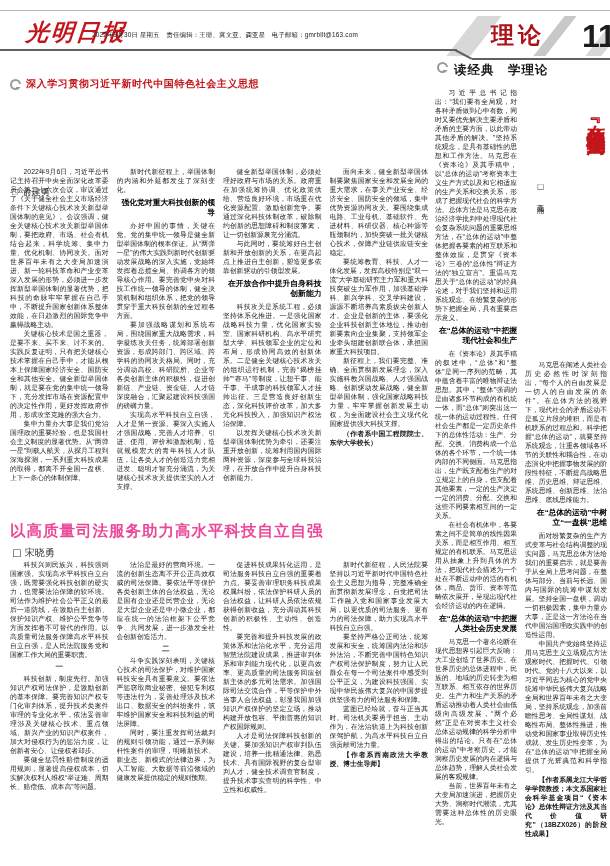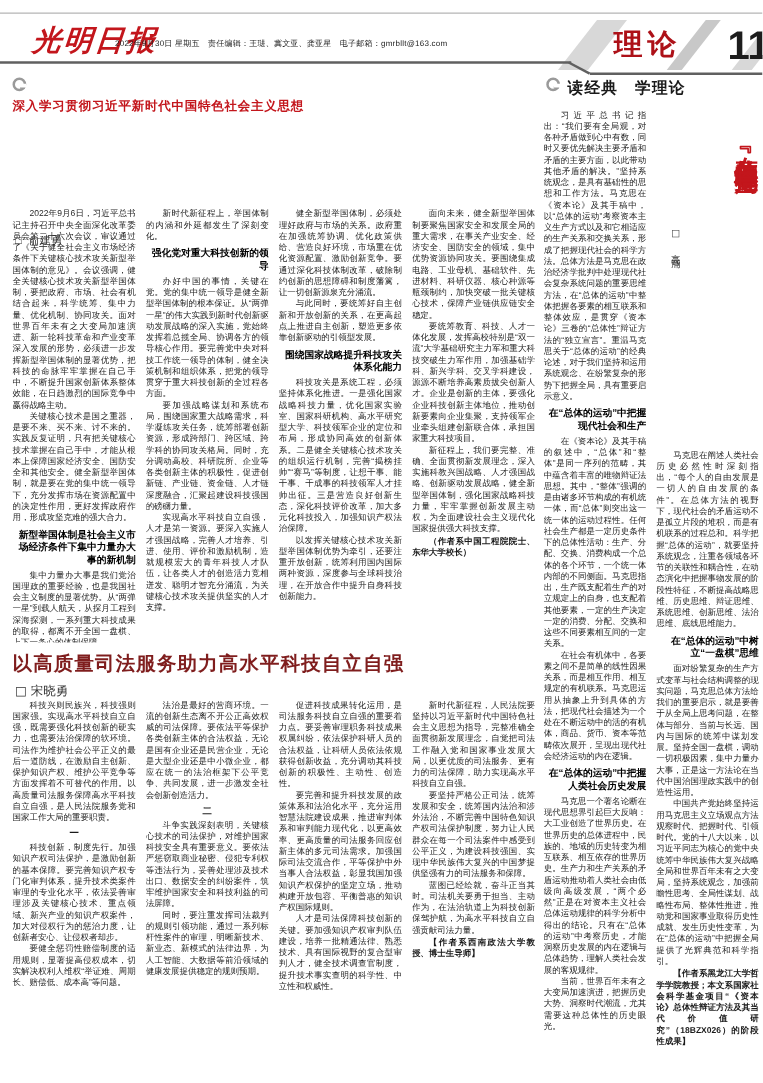--- a/index.html
+++ b/index.html
@@ -28,41 +28,41 @@
                transform:rotate(28deg); transform-origin:left center; }
   #rule-right { top:58px; left:472px; width:138px; height:2px; background:#606060; }
 
   
   .gicon { display:inline-block; width:11px; height:11px; border:2.4px solid #9a9a9a;
            border-radius:50%; position:relative; flex:0 0 auto; }
   .gicon::after { content:""; position:absolute; right:-2px; top:3px; width:5px; height:3px; background:#fff; }
   .gicon::before { content:""; position:absolute; right:-1px; top:5px; width:4px; height:2px; background:#9a9a9a; }
 
   
-  #main-kicker { top:62px; left:10px; width:418px; display:flex; align-items:flex-start; gap:5px;flex-direction:column; }
+  #main-kicker { top:77px; left:10px; width:418px; display:flex; align-items:center; gap:5px; }
   #main-kicker .ktext { font-size:10px; font-weight:bold; color:#c3161c; letter-spacing:.6px; }
   #main-headline { top:80px; left:10px; width:418px; }
   #main-headline h1 { margin:0; font-size:24px; line-height:37px; font-weight:900;
                       color:#c3161c; letter-spacing:1.5px; }
   #main-author { top:150px; left:12px; font-family:Liberation Mono, monospace; font-size:9px; color:#333;margin-top:36px; }
 
   .colwrap { display:flex; gap:8px; overflow:hidden; }
   #main-cols { top:167px; left:10px; width:418px; height:347px; }
   #bottom-cols { top:560px; left:10px; width:418px; height:302px; }
   .col { flex:1 1 0; overflow:hidden; text-align:justify; }
 
   .blk-p { margin:0; font-size:6.8px; line-height:9px; text-indent:2em; color:#1c1c1c; }
   .blk-h { margin:4px 0 3px; font-size:7.8px; line-height:10px; font-weight:bold;
            text-align:right; color:#000; text-indent:0; }
   .blk-f { margin:1px 0 0; font-size:6.8px; line-height:9px; font-weight:bold; text-indent:2em; }
   .blk-n { margin:3px 0; font-size:7.5px; font-weight:bold; text-align:center; line-height:9px; }
 
   
   #bottom-headline { top:521px; left:10px; width:418px; font-size:15.5px; font-weight:900;
-                     color:#7f1d1d; letter-spacing:1px; }
+                     color:#ec4899; letter-spacing:1px; }
   #bottom-author { top:546px; left:12px; font-family:"DejaVu Serif", serif; font-size:10px; color:#333; }
 
   
   #right-kicker { top:62px; left:437px; display:flex; align-items:flex-start; gap:6px; }
   #right-kicker .ktext { font-size:12.5px; font-weight:bold; color:#1a1a1a; letter-spacing:1px; }
   #right-cols { top:88px; left:435px; width:172px; height:774px; }
   #right-cols .col { flex:0 0 82px; }
   #rt-titleblock { height:272px; position:relative; }
   #rt-title { position:absolute; top:22px; right:1px; margin:0; writing-mode:vertical-rl;
               font-size:19px; line-height:1; font-weight:900; color:#c3161c; letter-spacing:1px; }
@@ -90,34 +90,33 @@
   <span class="ktext">深入学习贯彻习近平新时代中国特色社会主义思想</span>
 </div>
 <div class="abs" id="main-headline">
 </div>
 <div class="abs" id="main-author">□ 俞建勇</div>
 
 <div class="abs colwrap" id="main-cols">
   <div class="col">
       <p class="blk-p">2022年9月6日，习近平总书记主持召开中央全面深化改革委员会第二十六次会议，审议通过了《关于健全社会主义市场经济条件下关键核心技术攻关新型举国体制的意见》。会议强调，健全关键核心技术攻关新型举国体制，要把政府、市场、社会有机结合起来，科学统筹、集中力量、优化机制、协同攻关。面对世界百年未有之大变局加速演进、新一轮科技革命和产业变革深入发展的形势，必须进一步发挥新型举国体制的显著优势，把科技的命脉牢牢掌握在自己手中，不断提升国家创新体系整体效能，在日趋激烈的国际竞争中赢得战略主动。</p>
       <p class="blk-p">关键核心技术是国之重器，是要不来、买不来、讨不来的。实践反复证明，只有把关键核心技术掌握在自己手中，才能从根本上保障国家经济安全、国防安全和其他安全。健全新型举国体制，就是要在党的集中统一领导下，充分发挥市场在资源配置中的决定性作用，更好发挥政府作用，形成攻坚克难的强大合力。</p>
-      <h4 class="blk-h">新型举国体制是社会主义市场经济条件下集中力量办大事的新机制</h4>
       <p class="blk-p">集中力量办大事是我们党治国理政的重要经验，也是我国社会主义制度的显著优势。从“两弹一星”到载人航天，从探月工程到深海探测，一系列重大科技成果的取得，都离不开全国一盘棋、上下一条心的体制保障。</p>
     </div>
   <div class="col">
       <p class="blk-p">新时代新征程上，举国体制的内涵和外延都发生了深刻变化。</p>
       <h4 class="blk-h">强化党对重大科技创新的领导</h4>
       <p class="blk-p">办好中国的事情，关键在党。党的集中统一领导是健全新型举国体制的根本保证。从“两弹一星”的伟大实践到新时代创新驱动发展战略的深入实施，党始终发挥着总揽全局、协调各方的领导核心作用。要完善党中央对科技工作统一领导的体制，健全决策机制和组织体系，把党的领导贯穿于重大科技创新的全过程各方面。</p>
       <p class="blk-p">要加强战略谋划和系统布局，围绕国家重大战略需求，科学凝练攻关任务，统筹部署创新资源，形成跨部门、跨区域、跨学科的协同攻关格局。同时，充分调动高校、科研院所、企业等各类创新主体的积极性，促进创新链、产业链、资金链、人才链深度融合，汇聚起建设科技强国的磅礴力量。</p>
       <p class="blk-p">实现高水平科技自立自强，人才是第一资源。要深入实施人才强国战略，完善人才培养、引进、使用、评价和激励机制，造就规模宏大的青年科技人才队伍，让各类人才的创造活力竞相迸发、聪明才智充分涌流，为关键核心技术攻关提供坚实的人才支撑。</p>
     </div>
   <div class="col">
       <p class="blk-p">健全新型举国体制，必须处理好政府与市场的关系。政府重在加强统筹协调、优化政策供给、营造良好环境，市场重在优化资源配置、激励创新竞争。要通过深化科技体制改革，破除制约创新的思想障碍和制度藩篱，让一切创新源泉充分涌流。</p>
       <p class="blk-p">与此同时，要统筹好自主创新和开放创新的关系，在更高起点上推进自主创新，塑造更多依靠创新驱动的引领型发展。</p>
-      <h4 class="blk-h">围绕国家战略提升科技攻关体系化能力</h4>
+      <h4 class="blk-h">在开放合作中提升自身科技创新能力</h4>
       <p class="blk-p">科技攻关是系统工程，必须坚持体系化推进。一是强化国家战略科技力量，优化国家实验室、国家科研机构、高水平研究型大学、科技领军企业的定位和布局，形成协同高效的创新体系。二是健全关键核心技术攻关的组织运行机制，完善“揭榜挂帅”“赛马”等制度，让想干事、能干事、干成事的科技领军人才挂帅出征。三是营造良好创新生态，深化科技评价改革，加大多元化科技投入，加强知识产权法治保障。</p>
       <p class="blk-p">以发挥关键核心技术攻关新型举国体制优势为牵引，还要注重开放创新，统筹利用国内国际两种资源，深度参与全球科技治理，在开放合作中提升自身科技创新能力。</p>
     </div>
   <div class="col">
       <p class="blk-p">面向未来，健全新型举国体制要聚焦国家安全和发展全局的重大需求，在事关产业安全、经济安全、国防安全的领域，集中优势资源协同攻关。要围绕集成电路、工业母机、基础软件、先进材料、科研仪器、核心种源等瓶颈制约，加快突破一批关键核心技术，保障产业链供应链安全稳定。</p>
       <p class="blk-p">要统筹教育、科技、人才一体化发展，发挥高校特别是“双一流”大学基础研究主力军和重大科技突破生力军作用，加强基础学科、新兴学科、交叉学科建设，源源不断培养高素质拔尖创新人才。企业是创新的主体，要强化企业科技创新主体地位，推动创新要素向企业集聚，支持领军企业牵头组建创新联合体，承担国家重大科技项目。</p>
       <p class="blk-p">新征程上，我们要完整、准确、全面贯彻新发展理念，深入实施科教兴国战略、人才强国战略、创新驱动发展战略，健全新型举国体制，强化国家战略科技力量，牢牢掌握创新发展主动权，为全面建设社会主义现代化国家提供强大科技支撑。</p>
       <p class="blk-f">（作者系中国工程院院士、东华大学校长）</p>
     </div>
 </div>

